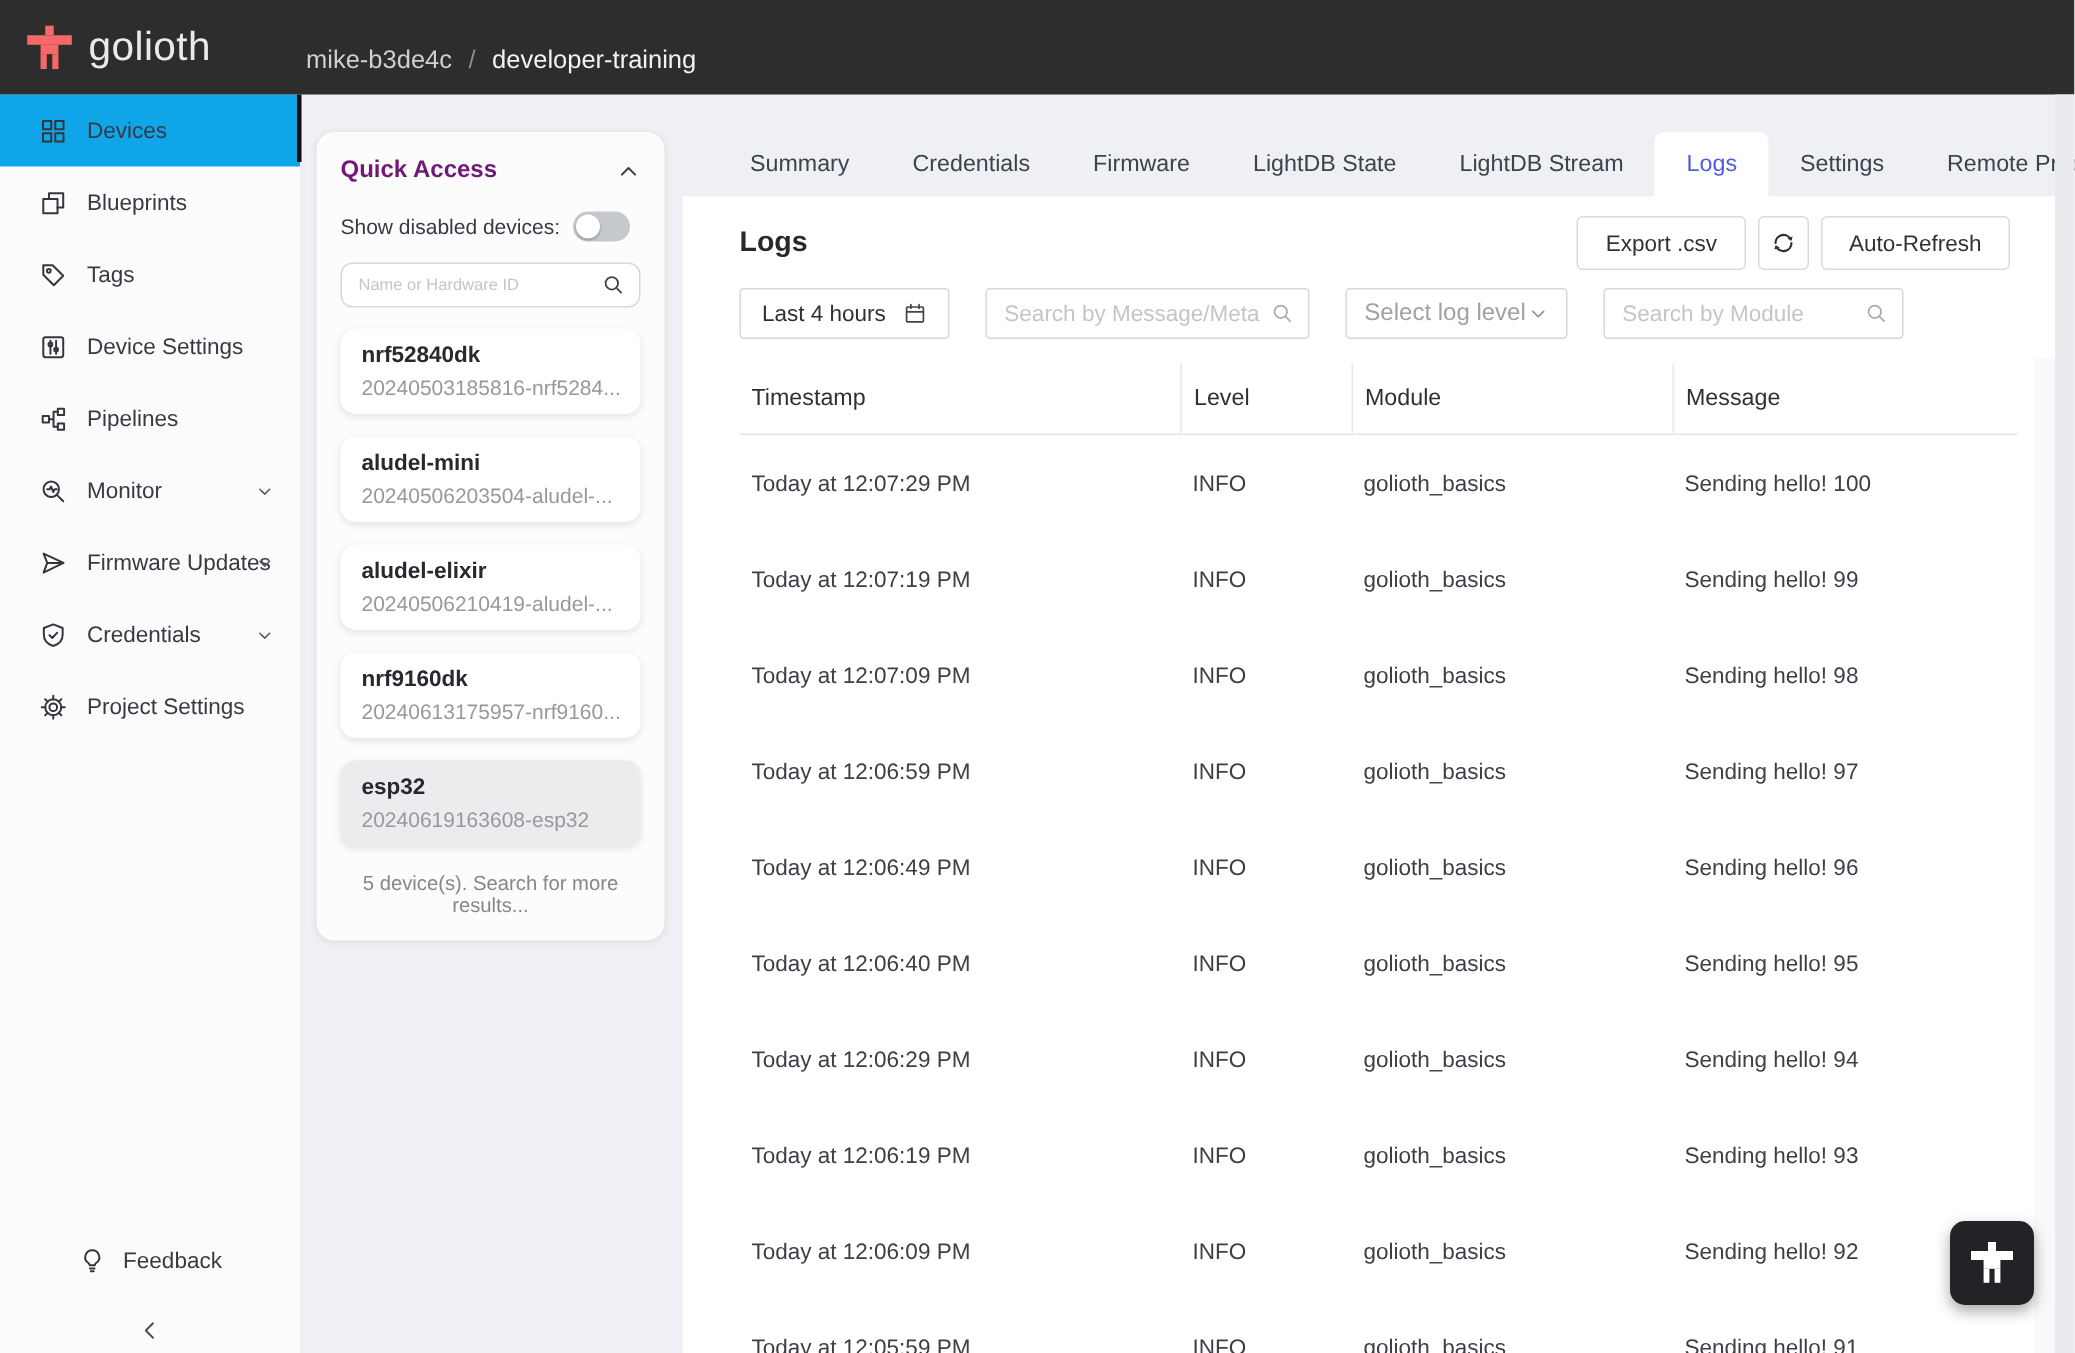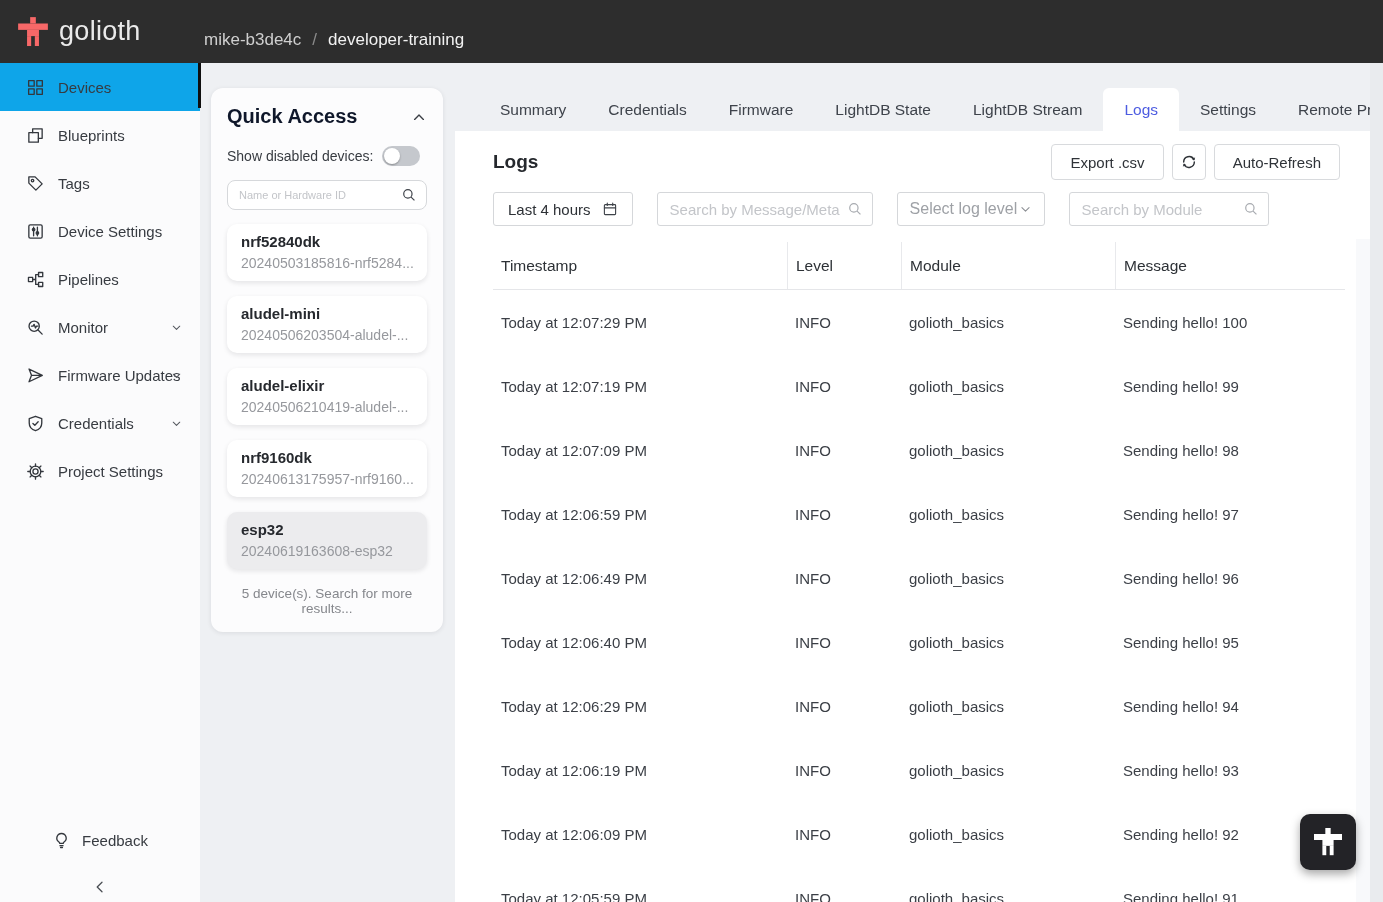--- a/index.html
+++ b/index.html
@@ -37,21 +37,21 @@
   .feedback { position:absolute; bottom:52px; left:0; width:200px; display:flex; align-items:center; justify-content:center; gap:11px; font-size:15px; color:#373b41; cursor:pointer; }
   .collapse { position:absolute; bottom:7px; left:0; width:200px; display:flex; justify-content:center; cursor:pointer; }
   .collapse svg { width:16px; height:16px; }
   .collapse path { fill:none; stroke:#4a4e54; stroke-width:1.6; stroke-linecap:round; stroke-linejoin:round; }
   .side-scroll-mark { position:absolute; top:63px; left:198px; width:3px; height:45px; background:#0f0f0f; z-index:25; }
 
   
   .qa-card { position:absolute; top:88px; left:211px; width:232px; background:#fcfcfd; border-radius:12px;
     box-shadow:0 1px 5px rgba(20,24,31,.09); padding:17px 16px 16px; z-index:10; }
   .qa-head { display:flex; align-items:center; justify-content:space-between; }
-  .qa-title { font-size:20px; font-weight:bold; color:#0f172a; }
+  .qa-title { font-size:16px; font-weight:bold; color:#701a75; }
   .qa-collapse { width:16px; height:16px; cursor:pointer; }
   .qa-collapse path { fill:none; stroke:#3a3e44; stroke-width:1.7; stroke-linecap:round; stroke-linejoin:round; }
   .qa-toggle-row { margin-top:18px; display:flex; align-items:center; gap:9px; font-size:14px; color:#373b41; }
   .switch { width:38px; height:20px; border-radius:10px; background:#c5c8cd; position:relative; cursor:pointer; flex:0 0 38px; }
   .switch .knob { position:absolute; left:2px; top:2px; width:16px; height:16px; border-radius:50%; background:#fff; box-shadow:0 1px 2px rgba(0,0,0,.3); }
   .qa-search { margin-top:14px; position:relative; }
   .qa-search input { width:200px; height:30px; border:1px solid #d6d8db; border-radius:8px; background:#fff;
     padding:0 32px 0 11px; font-size:11px; color:#3a3e44; outline:none; font-family:"Liberation Sans",sans-serif; }
   input::placeholder { color:#c3c5c9; }
   .icon-search { width:16px; height:16px; }

